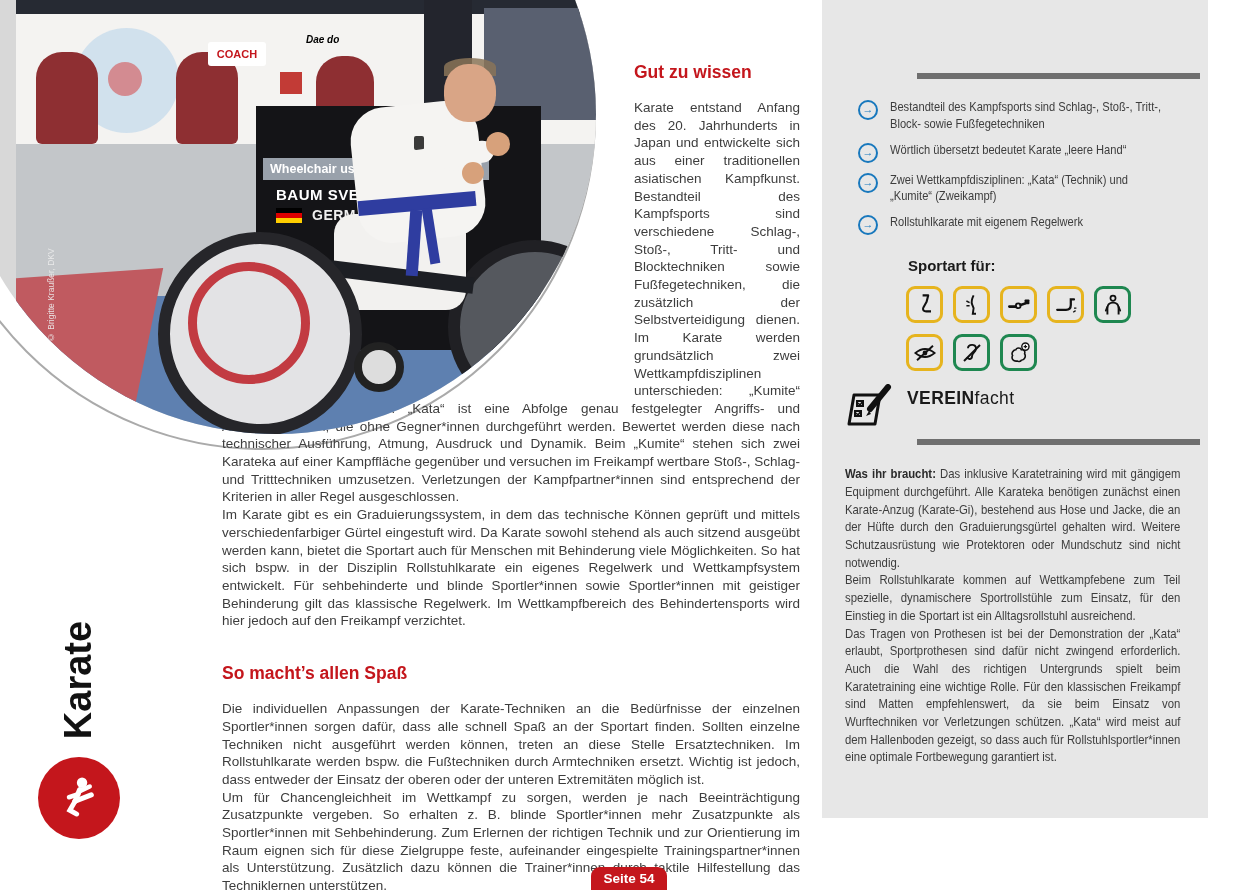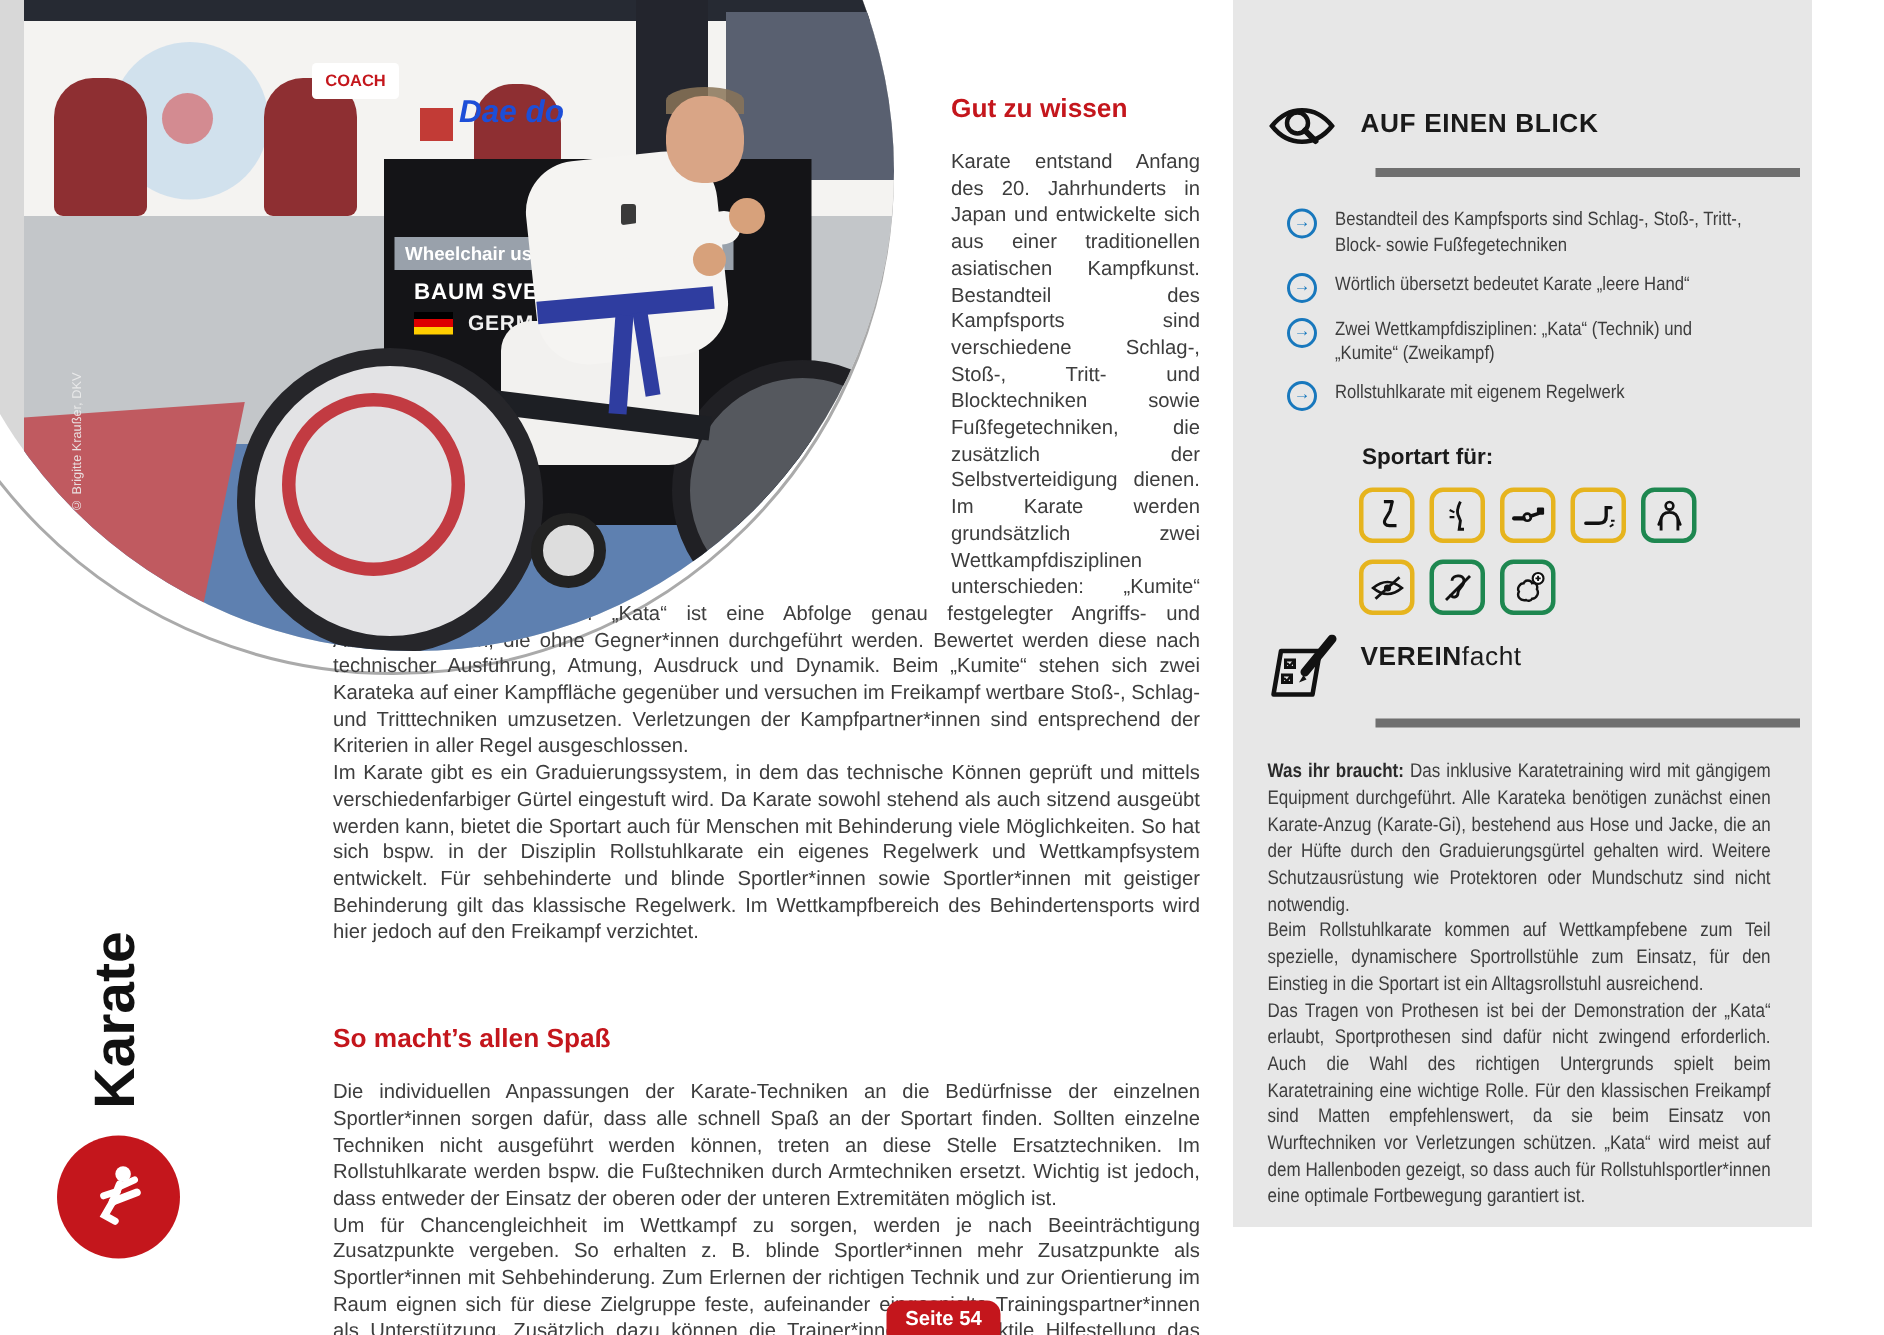--- a/index.html
+++ b/index.html
@@ -27,21 +27,21 @@
   .verein{}
   .v-body{margin:20px 0 0 0;transform:scaleX(.86);transform-origin:left top;width:390px;}
   .v-body p{margin:0;font-size:13.2px;line-height:17.7px;text-align:justify;color:#3d3d3d;hyphens:auto;-webkit-hyphens:auto;}
   .v-body strong{color:#2a2a2a;}
 
   
   .article{position:absolute;left:222px;top:62px;width:578px;}
   .circle-spacer{float:left;width:412px;height:336px;
      shape-outside:polygon(0 0,396 0,398 55,396 100,366 120,344 160,330 186,312 206,290 226,258 244,222 258,184 272,150 288,108 306,60 322,0 334);}
   h2.red{font-size:17.5px;font-weight:bold;color:#c4161c;margin:0 0 16px 0;}
-  h2.red.second{margin-top:52px;}
+  h2.red.second{margin-top:33px;}
   .article p{margin:0 0 0 0;font-size:13.5px;line-height:17.7px;text-align:justify;
              color:#3d3d3d;hyphens:auto;-webkit-hyphens:auto;}
 
   
   .chapter-vert{position:absolute;left:78px;top:680px;transform:translate(-50%,-50%) rotate(-90deg);
                 font-size:38px;font-weight:bold;color:#111;white-space:nowrap;}
   .sport-logo{position:absolute;left:38px;top:757px;width:82px;height:82px;border-radius:50%;
               background:#c4161c;display:flex;align-items:center;justify-content:center;}
   .page-badge{position:absolute;left:591px;top:867px;width:76px;height:23px;background:#c4161c;
               border-radius:9px 9px 0 0;color:#fff;font-size:13.5px;font-weight:bold;
@@ -54,21 +54,21 @@
   .photo-circle{position:absolute;left:-60px;top:-206px;width:640px;height:640px;border-radius:50%;overflow:hidden;background:#d8d8d8;}
   .photo-inner{position:absolute;left:60px;top:206px;width:600px;height:440px;}
   .photo-inner *{position:absolute;}
   .ph-top{left:0;top:0;width:600px;height:14px;background:#262a33;}
   .ph-banner{left:0;top:14px;width:600px;height:130px;background:#f4f3f1;}
   .ph-logo{left:58px;top:28px;width:105px;height:105px;border-radius:50%;background:#c8dcec;opacity:.8;}
   .ph-logo-core{left:92px;top:62px;width:34px;height:34px;border-radius:50%;background:#d4666a;opacity:.7;}
   .chair{background:#8e2f32;border-radius:26px 26px 6px 6px;}
   .ph-coach{left:192px;top:42px;width:58px;height:24px;background:#fff;border-radius:3px;
             color:#c4161c;font-weight:bold;font-size:11px;display:flex;align-items:center;justify-content:center;}
-  .ph-daedo{left:290px;top:34px;color:#1d4ed8;font-weight:bold;font-style:italic;font-size:21px;margin-top:29px;}
+  .ph-daedo{left:290px;top:34px;color:#000000;font-weight:bold;font-style:italic;font-size:10px;}
   .ph-redbox{left:264px;top:72px;width:22px;height:22px;background:#c23b36;}
   .ph-ref{left:408px;top:0;width:48px;height:120px;background:#23252d;border-radius:0 0 10px 10px;}
   .ph-stand{left:468px;top:8px;width:130px;height:112px;background:#596070;}
   .ph-floor{left:0;top:144px;width:600px;height:166px;background:#c3c6c9;}
   .ph-mat-blue{left:0;top:296px;width:600px;height:144px;background:#5e80b0;}
   .ph-mat-red{left:0;top:268px;width:160px;height:172px;background:#c05a60;
               clip-path:polygon(0 6%,92% 0,70% 100%,0 100%);}
   .wheel-l{left:142px;top:232px;width:180px;height:180px;border:12px solid #26262a;border-radius:50%;background:#e3e3e5;}
   .wheel-l-ring{left:172px;top:262px;width:104px;height:104px;border:9px solid #c23b42;border-radius:50%;}
   .wheel-r{left:432px;top:240px;width:150px;height:150px;border:12px solid #202024;border-radius:50%;background:#55585e;}
@@ -98,30 +98,20 @@
   .ph-credit{left:30px;top:192px;width:14px;height:150px;color:#eee;font-size:8.5px;
              writing-mode:vertical-rl;transform:rotate(180deg);white-space:nowrap;opacity:.9;}
 </style>
 </head>
 <body>
 
 <div id="page">
 
   <aside class="sidebar">
     <div class="sb-inner">
-      <div class="hd-row">
-        <span class="hd-icon">
-          <svg width="46" height="32" viewBox="0 0 46 32">
-            <path d="M3 16 C14 2 32 2 43 16 C32 30 14 30 3 16 Z" fill="none" stroke="#111" stroke-width="3"></path>
-            <circle cx="20" cy="14" r="7" fill="none" stroke="#111" stroke-width="3"></circle>
-            <path d="M25 19 L32 26" stroke="#111" stroke-width="4" stroke-linecap="round"></path>
-          </svg>
-        </span>
-        <span class="hd-title">AUF EINEN BLICK</span>
-      </div>
       <div class="hd-rule"></div>
 
       <div class="bullets">
         <div class="bullet">
           <span class="b-ic">→</span>
           <span class="b-tx">Bestandteil des Kampfsports sind Schlag-, Stoß-, Tritt-, Block- sowie Fußfegetechniken</span>
         </div>
         <div class="bullet">
           <span class="b-ic">→</span>
           <span class="b-tx">Wörtlich übersetzt bedeutet Karate „leere Hand“</span>

